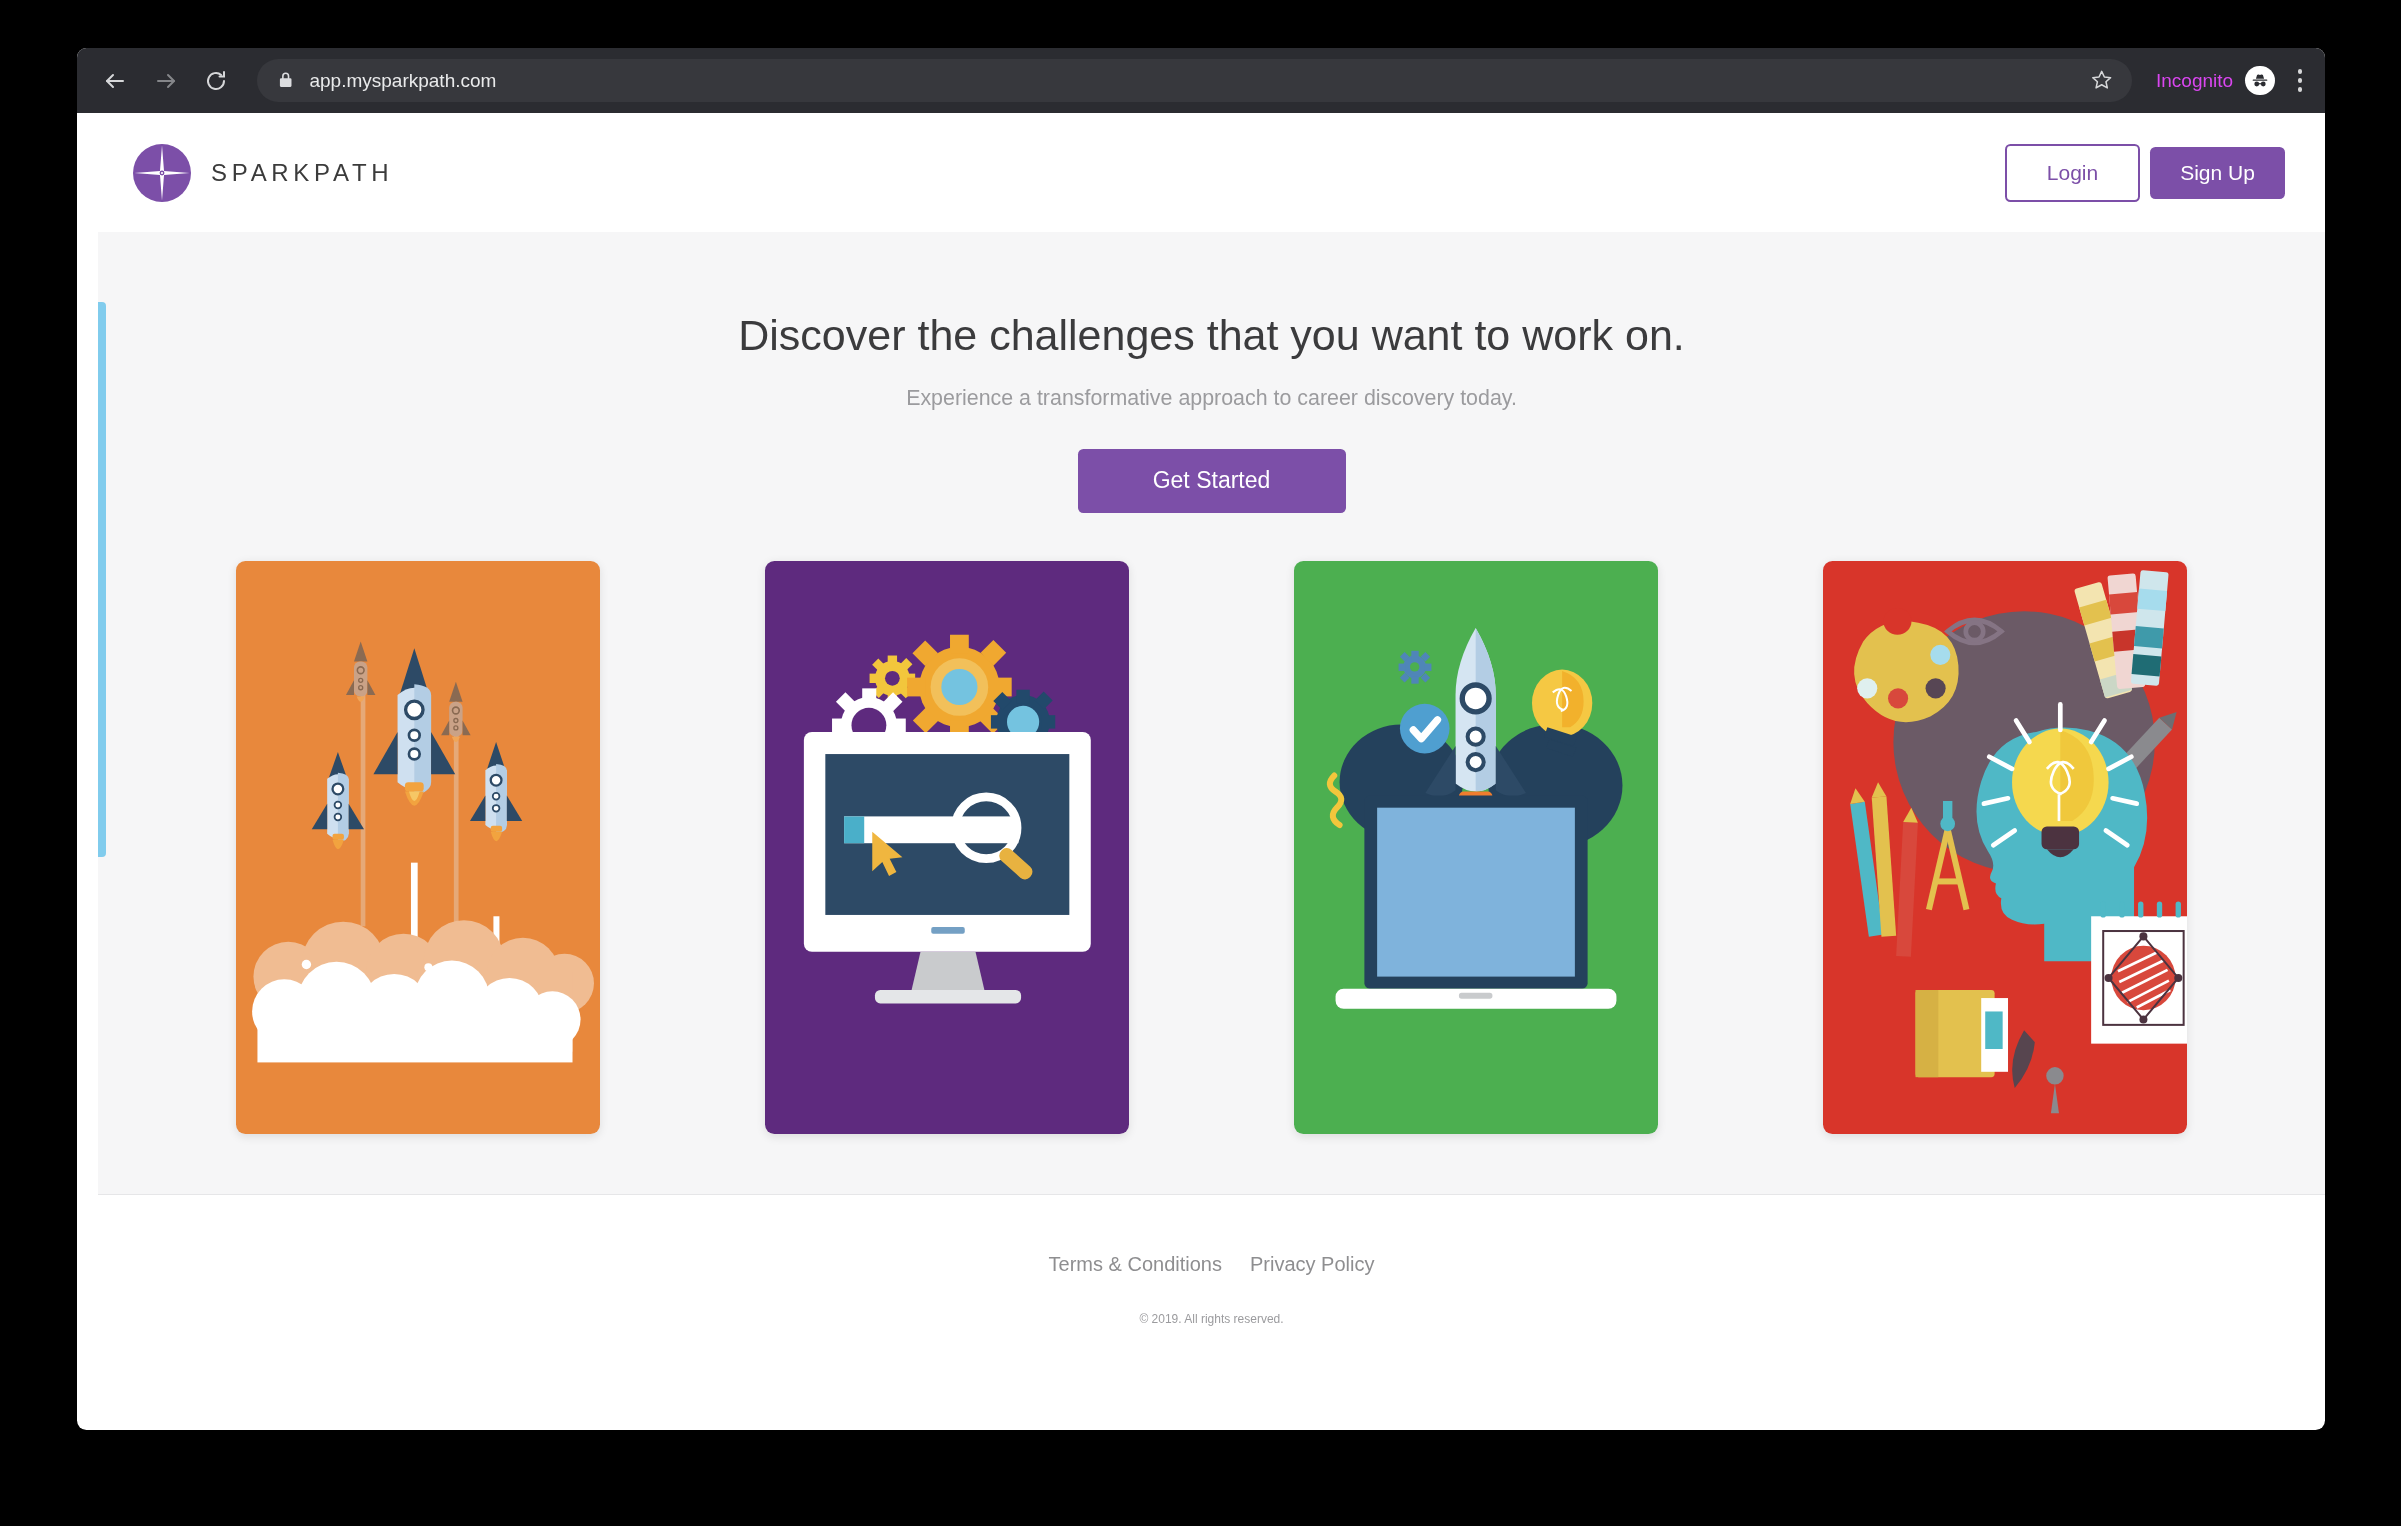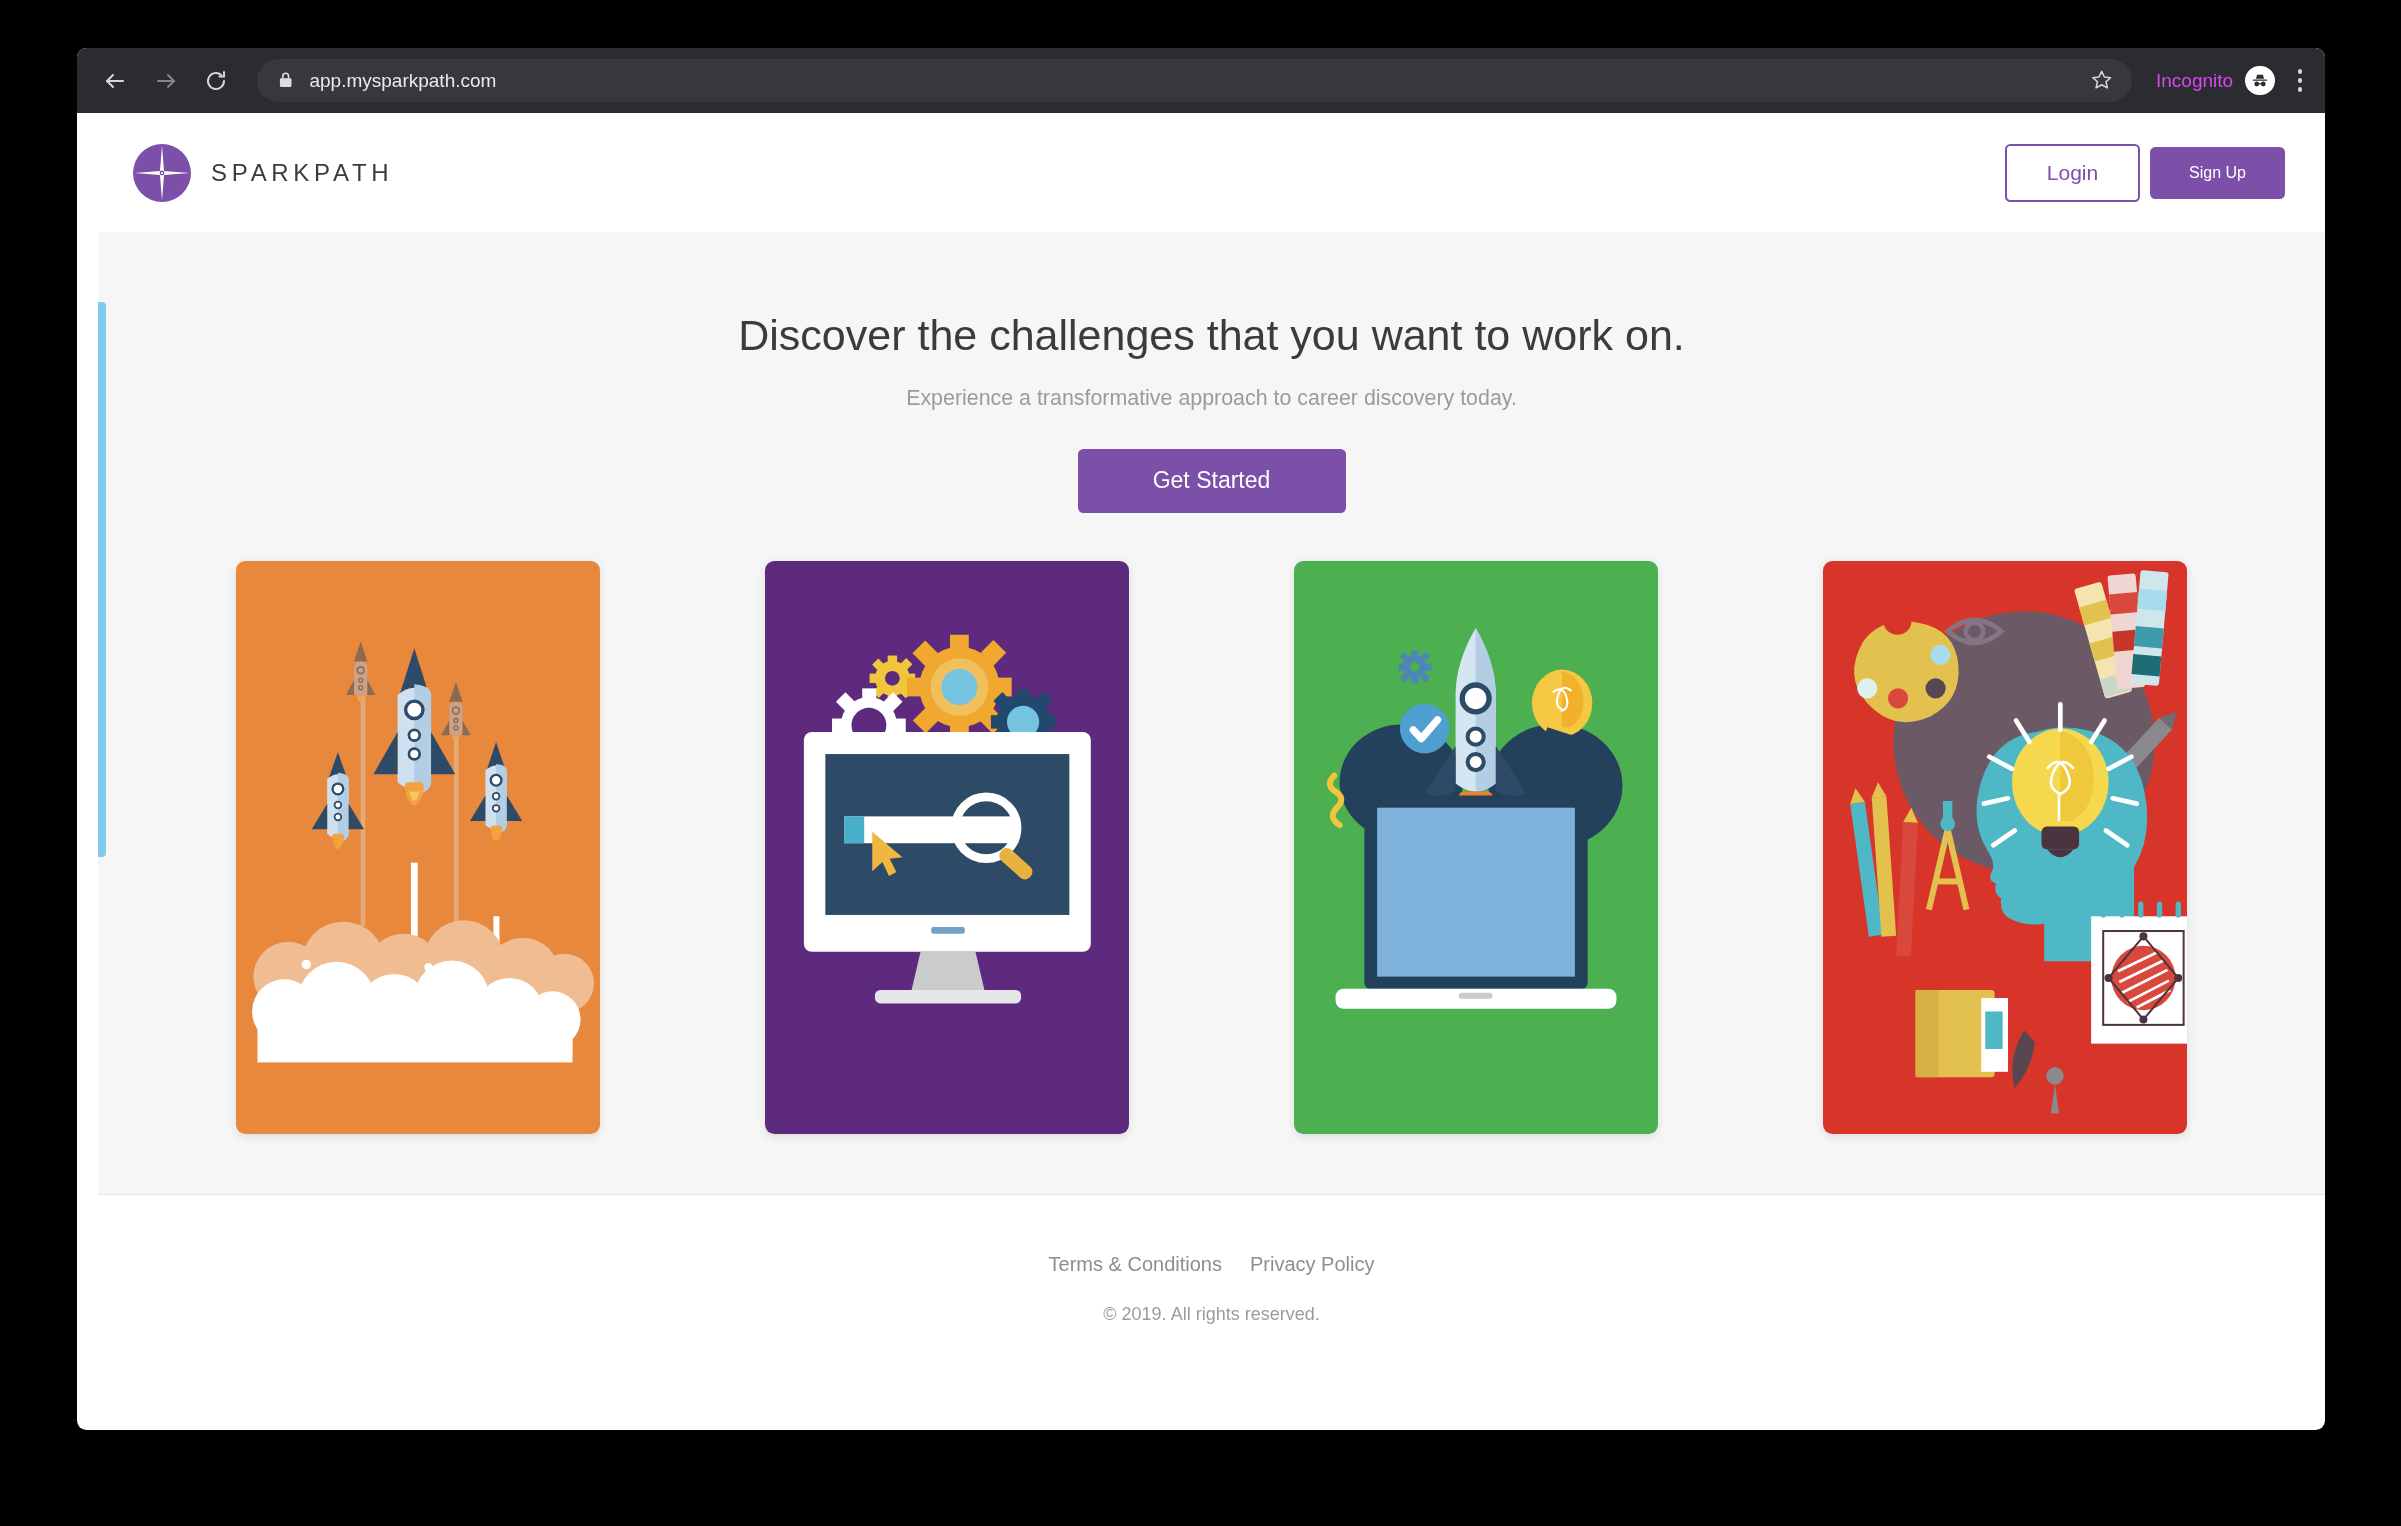--- a/index.html
+++ b/index.html
@@ -155,21 +155,21 @@
     font-size: 21px;
     font-family: "Liberation Sans", sans-serif;
     cursor: pointer;
   }
   .btn-signup {
     width: 135px; height: 52px;
     border: none;
     border-radius: 5.4px;
     background: #7c4fa8;
     color: #fff;
-    font-size: 16px;
+    font-size: 21px;
     font-family: "Liberation Sans", sans-serif;
     cursor: pointer;
   }
 
   
   .hero-section {
     background: #f6f6f7;
     border-bottom: 1.3px solid #e6e6e8;
     padding-top: 79px;
     padding-bottom: 60px;
@@ -228,22 +228,22 @@
   .site-footer {
     background: #fff;
     text-align: center;
     padding-top: 58px;
   }
   .footer-links { display: flex; justify-content: center; gap: 28px; }
   .footer-links a {
     color: #8e8e90; font-size: 20px; text-decoration: none;
   }
   .footer-copy {
-    margin-top: 28px;
-    color: #9b9b9e; font-size: 18px;
+    margin-top: 36px;
+    color: #9b9b9e; font-size: 12px;
   }
 </style>
 </head>
 <body>
 
 <div class="browser-window">
 
 
   <div class="toolbar">
     <span class="nav-btn">

